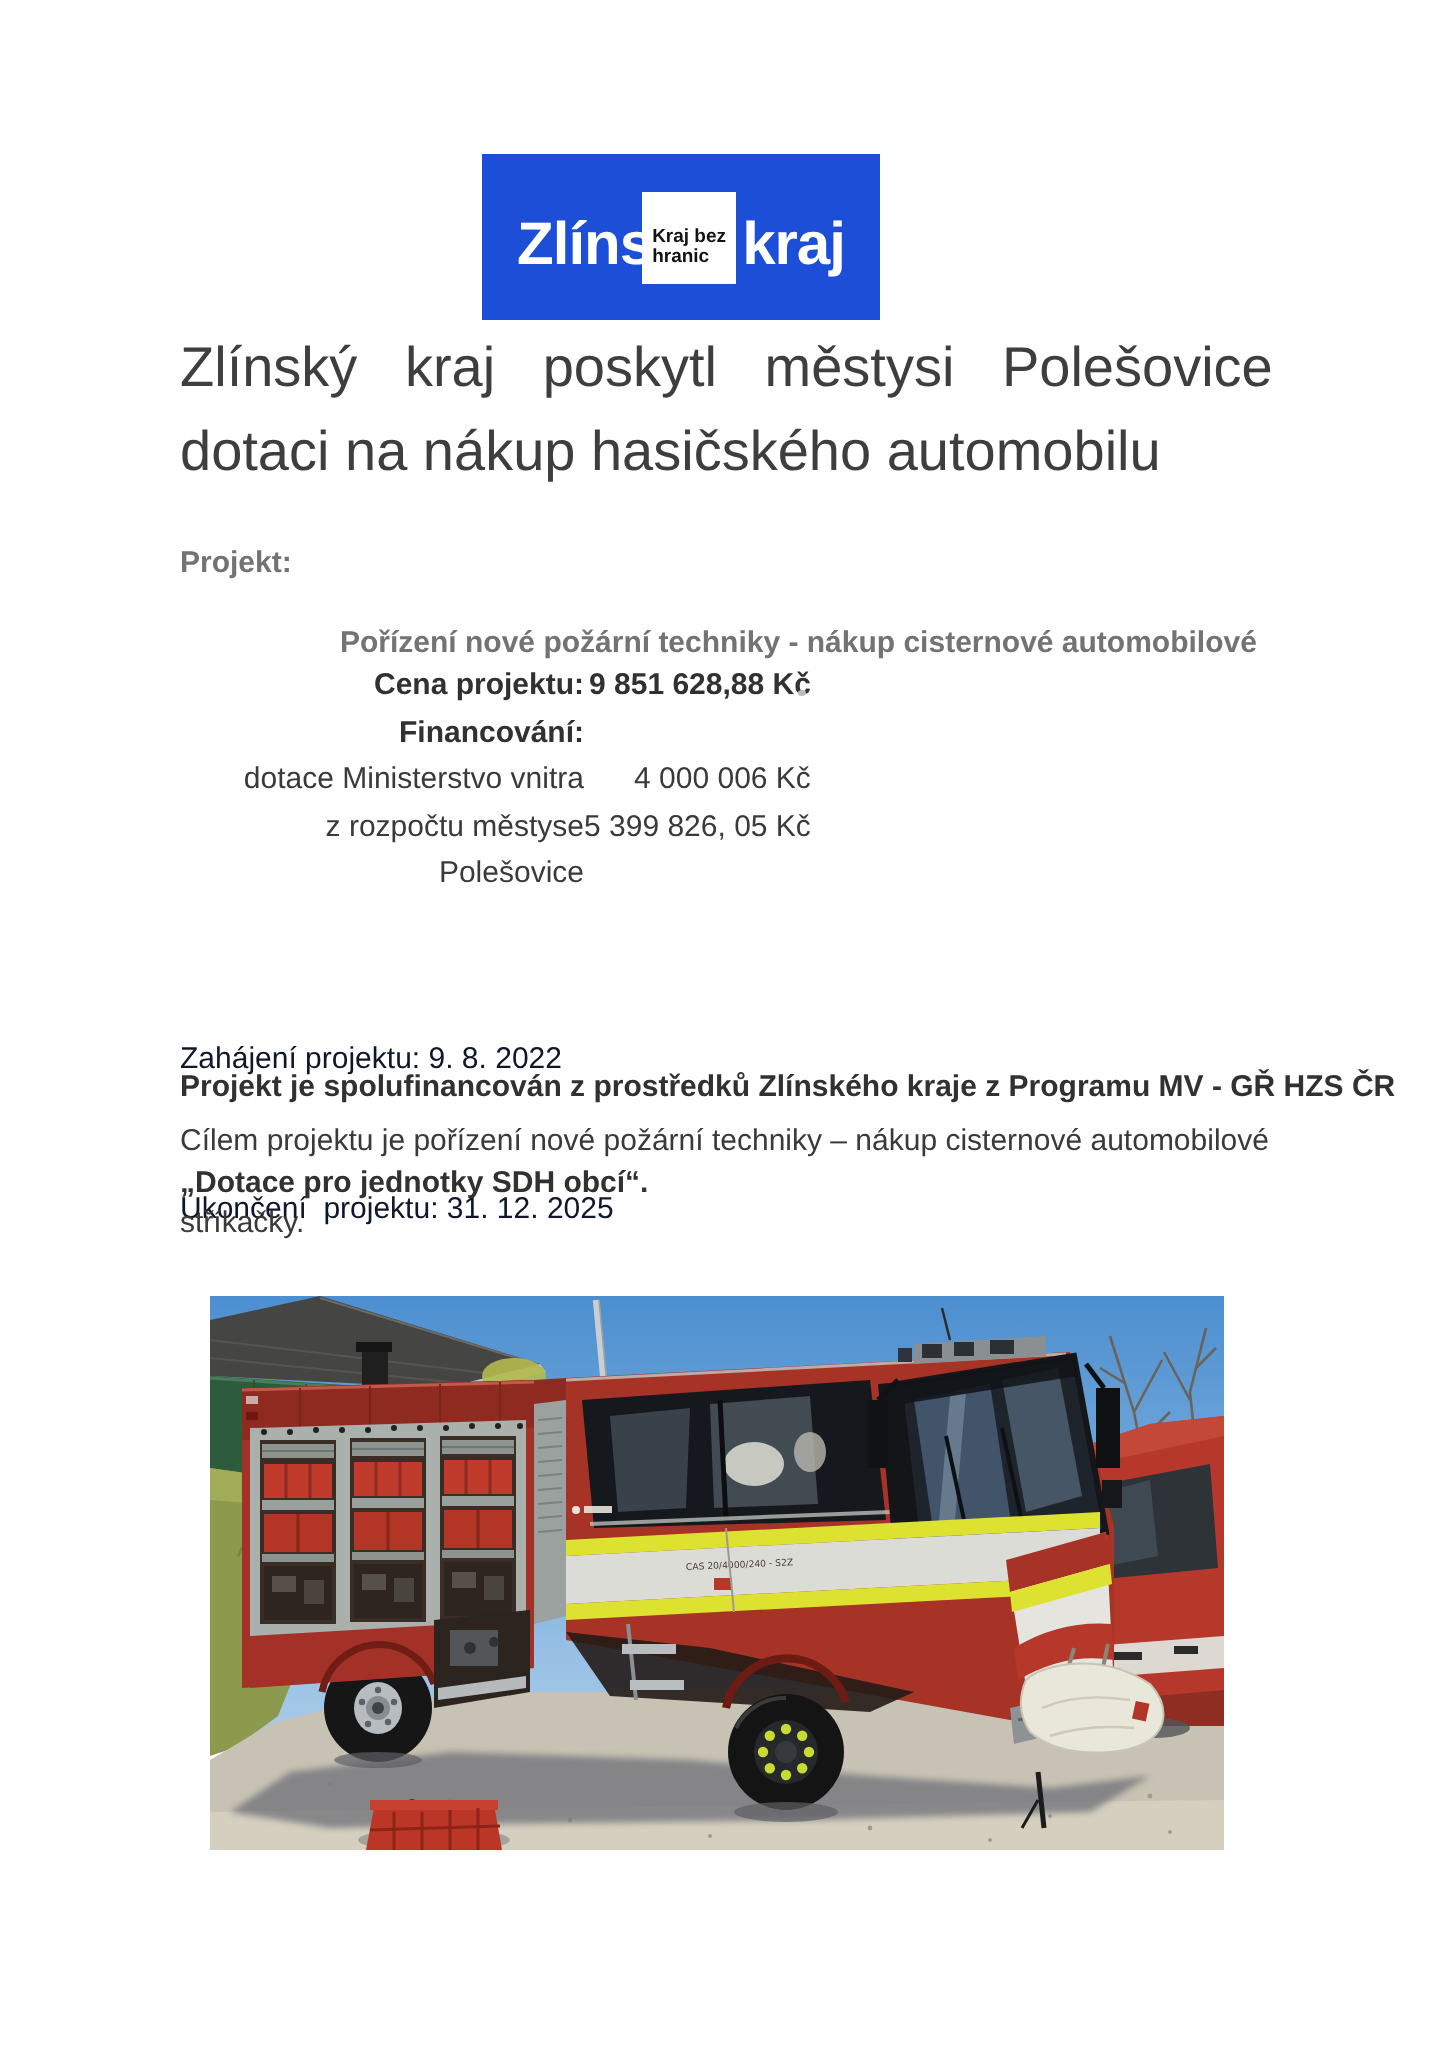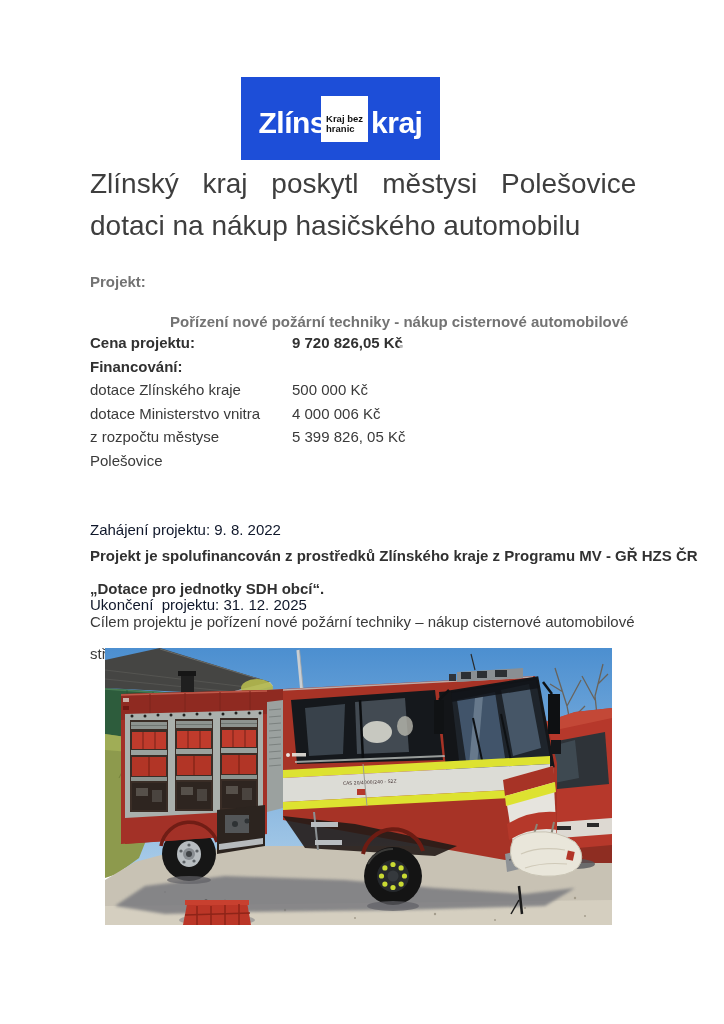--- a/index.html
+++ b/index.html
@@ -17,27 +17,27 @@
         font-size:9.5px;font-weight:700;line-height:10.5px;margin:0 3px 0 -5px;position:relative;z-index:2;}
   
   .title{left:90px;top:163px;width:547px;color:#3e3e3e;}
   .title-line{font-size:28px;line-height:42px;white-space:nowrap;}
   .title-line.justified{word-spacing:16px;}
   
   .project{left:90px;top:269px;display:flex;font-size:15px;font-weight:700;color:#737373;}
   .project .lbl{width:80px;flex:0 0 80px;line-height:25px;}
   .project .val div{line-height:25px;white-space:nowrap;margin-top:40px;}
   .finance{left:90px;top:331px;font-size:15px;color:#3a3a3a;}
-  .fin-row{display:grid;grid-template-columns:202px auto;line-height:23.6px;}
+  .fin-row{display:grid;grid-template-columns:202px auto;line-height:23.6px;text-align:right;}
   .fin-row .v{white-space:nowrap;}
   .bold{font-weight:700;color:#313131;}
   .price-speck{left:399px;top:345px;width:4px;height:3px;background:#bdbdbd;border-radius:50%;}
   .dates{left:90px;top:467px;font-size:15px;line-height:25px;white-space:pre-wrap;color:#0f172a;}
   .paras{left:90px;top:534px;font-size:15px;color:#3a3a3a;}
-  .paras .pl{line-height:20.8px;white-space:nowrap;margin-top:12px;}
+  .paras .pl{line-height:20.8px;white-space:nowrap;}
   .p-reg{margin-top:6px;}
   
   .photo{left:105px;top:648px;width:507px;height:277px;}
 </style>
 </head>
 <body>
 
 <div class="page">
 
   <div class="abs logo">
@@ -57,50 +57,46 @@
   <div class="abs project">
     <span class="lbl">Projekt:</span>
     <span class="val">
       <div>Pořízení nové požární techniky - nákup cisternové automobilové</div>
     </span>
   </div>
 
   <div class="abs finance">
     <div class="fin-row">
       <span class="bold">Cena projektu:</span>
-      <span class="bold v">9 720 826,05 Kč</span>
+      <span class="bold v">9 851 628,88 Kč</span>
     </div>
     <div class="fin-row">
       <span class="bold">Financování:</span>
       <span class="v"></span>
-    </div>
-    <div class="fin-row">
-      <span>dotace Zlínského kraje</span>
-      <span class="v">500 000 Kč</span>
     </div>
     <div class="fin-row">
       <span>dotace Ministerstvo vnitra</span>
       <span class="v">4 000 006 Kč</span>
     </div>
     <div class="fin-row">
       <span>z rozpočtu městyse Polešovice</span>
       <span class="v">5 399 826, 05 Kč</span>
     </div>
   </div>
   <div class="abs price-speck"></div>
 
   <div class="abs dates">
     <div>Zahájení projektu: 9. 8. 2022</div>
     <div>Ukončení  projektu: 31. 12. 2025</div>
   </div>
 
   <div class="abs paras">
     <div class="pl bold">Projekt je spolufinancován z prostředků Zlínského kraje z Programu MV - GŘ HZS ČR</div>
+    <div class="pl p-reg">Cílem projektu je pořízení nové požární techniky – nákup cisternové automobilové</div>
     <div class="pl bold">„Dotace pro jednotky SDH obcí“.</div>
-    <div class="pl p-reg">Cílem projektu je pořízení nové požární techniky – nákup cisternové automobilové</div>
     <div class="pl">stříkačky.</div>
   </div>
 
   <svg class="abs photo" viewBox="0 0 507 277" xmlns="http://www.w3.org/2000/svg">
     <defs>
       <linearGradient id="sky" x1="0" y1="0" x2="0" y2="1">
         <stop offset="0" stop-color="#4c8fd0"></stop>
           <stop offset="1" stop-color="#a8cbe8"></stop>
       </linearGradient>
       <filter id="soft" x="-20%" y="-20%" width="140%" height="140%">

